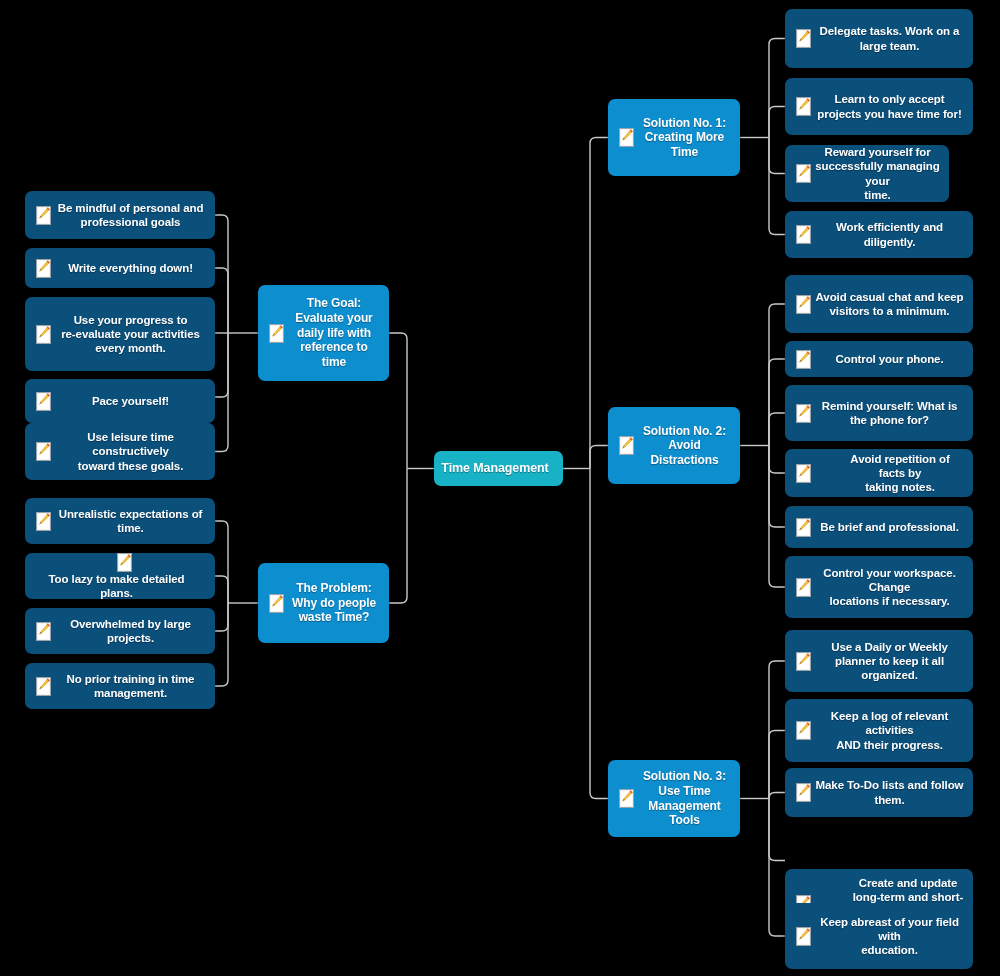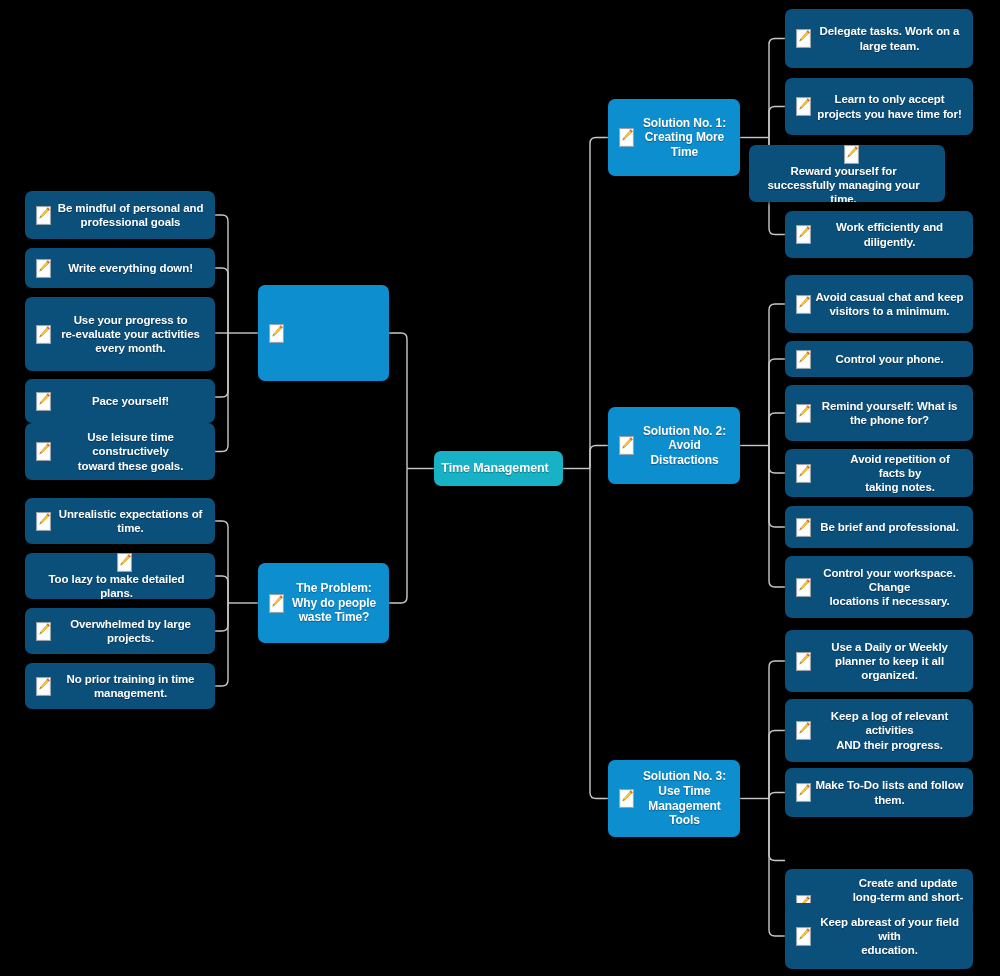--- a/index.html
+++ b/index.html
@@ -109,20 +109,25 @@
         <div class="txt">Time Management</div>
       </div>
       <div class="node lvl-branch" style="left: 258px; top: 285px; width: 131px; height: 96px;">
         <svg class="ico" viewBox="0 0 15 19" xmlns="http://www.w3.org/2000/svg">
           <rect x="0.5" y="0.5" width="14" height="18" fill="#f4f4f2" stroke="#9aa4ad" stroke-width="1"></rect>
           <rect x="2" y="2" width="11" height="15" fill="#ffffff"></rect>
           <path d="M11.8 1.6 L13.6 3.4 L6.0 11.0 L3.6 12.2 L4.8 9.8 Z" fill="#f5c242" stroke="#d9a427" stroke-width="0.6" stroke-linejoin="round"></path>
           <path d="M11.8 1.6 L13.6 3.4 L12.5 4.5 L10.7 2.7 Z" fill="#e0604a"></path>
           <path d="M3.6 12.2 L4.8 9.8 L5.6 10.6 Z" fill="#6f6f6f"></path>
         </svg>
+        <div class="txt">The Goal:
+Evaluate your
+daily life with
+reference to
+time</div>
       </div>
       <div class="node lvl-branch" style="left: 258px; top: 563px; width: 131px; height: 80px;">
         <svg class="ico" viewBox="0 0 15 19" xmlns="http://www.w3.org/2000/svg">
           <rect x="0.5" y="0.5" width="14" height="18" fill="#f4f4f2" stroke="#9aa4ad" stroke-width="1"></rect>
           <rect x="2" y="2" width="11" height="15" fill="#ffffff"></rect>
           <path d="M11.8 1.6 L13.6 3.4 L6.0 11.0 L3.6 12.2 L4.8 9.8 Z" fill="#f5c242" stroke="#d9a427" stroke-width="0.6" stroke-linejoin="round"></path>
           <path d="M11.8 1.6 L13.6 3.4 L12.5 4.5 L10.7 2.7 Z" fill="#e0604a"></path>
           <path d="M3.6 12.2 L4.8 9.8 L5.6 10.6 Z" fill="#6f6f6f"></path>
         </svg>
         <div class="txt">The Problem:
@@ -280,21 +285,21 @@
         <svg class="ico" viewBox="0 0 15 19" xmlns="http://www.w3.org/2000/svg">
           <rect x="0.5" y="0.5" width="14" height="18" fill="#f4f4f2" stroke="#9aa4ad" stroke-width="1"></rect>
           <rect x="2" y="2" width="11" height="15" fill="#ffffff"></rect>
           <path d="M11.8 1.6 L13.6 3.4 L6.0 11.0 L3.6 12.2 L4.8 9.8 Z" fill="#f5c242" stroke="#d9a427" stroke-width="0.6" stroke-linejoin="round"></path>
           <path d="M11.8 1.6 L13.6 3.4 L12.5 4.5 L10.7 2.7 Z" fill="#e0604a"></path>
           <path d="M3.6 12.2 L4.8 9.8 L5.6 10.6 Z" fill="#6f6f6f"></path>
         </svg>
         <div class="txt">Learn to only accept
 projects you have time for!</div>
       </div>
-      <div class="node lvl-leaf" style="left: 749px; top: 145px; width: 196px; height: 57px; flex-direction: column;">
+      <div class="node lvl-leaf" style="left: 785px; top: 145px; width: 164px; height: 57px;">
         <svg class="ico" viewBox="0 0 15 19" xmlns="http://www.w3.org/2000/svg">
           <rect x="0.5" y="0.5" width="14" height="18" fill="#f4f4f2" stroke="#9aa4ad" stroke-width="1"></rect>
           <rect x="2" y="2" width="11" height="15" fill="#ffffff"></rect>
           <path d="M11.8 1.6 L13.6 3.4 L6.0 11.0 L3.6 12.2 L4.8 9.8 Z" fill="#f5c242" stroke="#d9a427" stroke-width="0.6" stroke-linejoin="round"></path>
           <path d="M11.8 1.6 L13.6 3.4 L12.5 4.5 L10.7 2.7 Z" fill="#e0604a"></path>
           <path d="M3.6 12.2 L4.8 9.8 L5.6 10.6 Z" fill="#6f6f6f"></path>
         </svg>
         <div class="txt">Reward yourself for
 successfully managing your
 time.</div>

